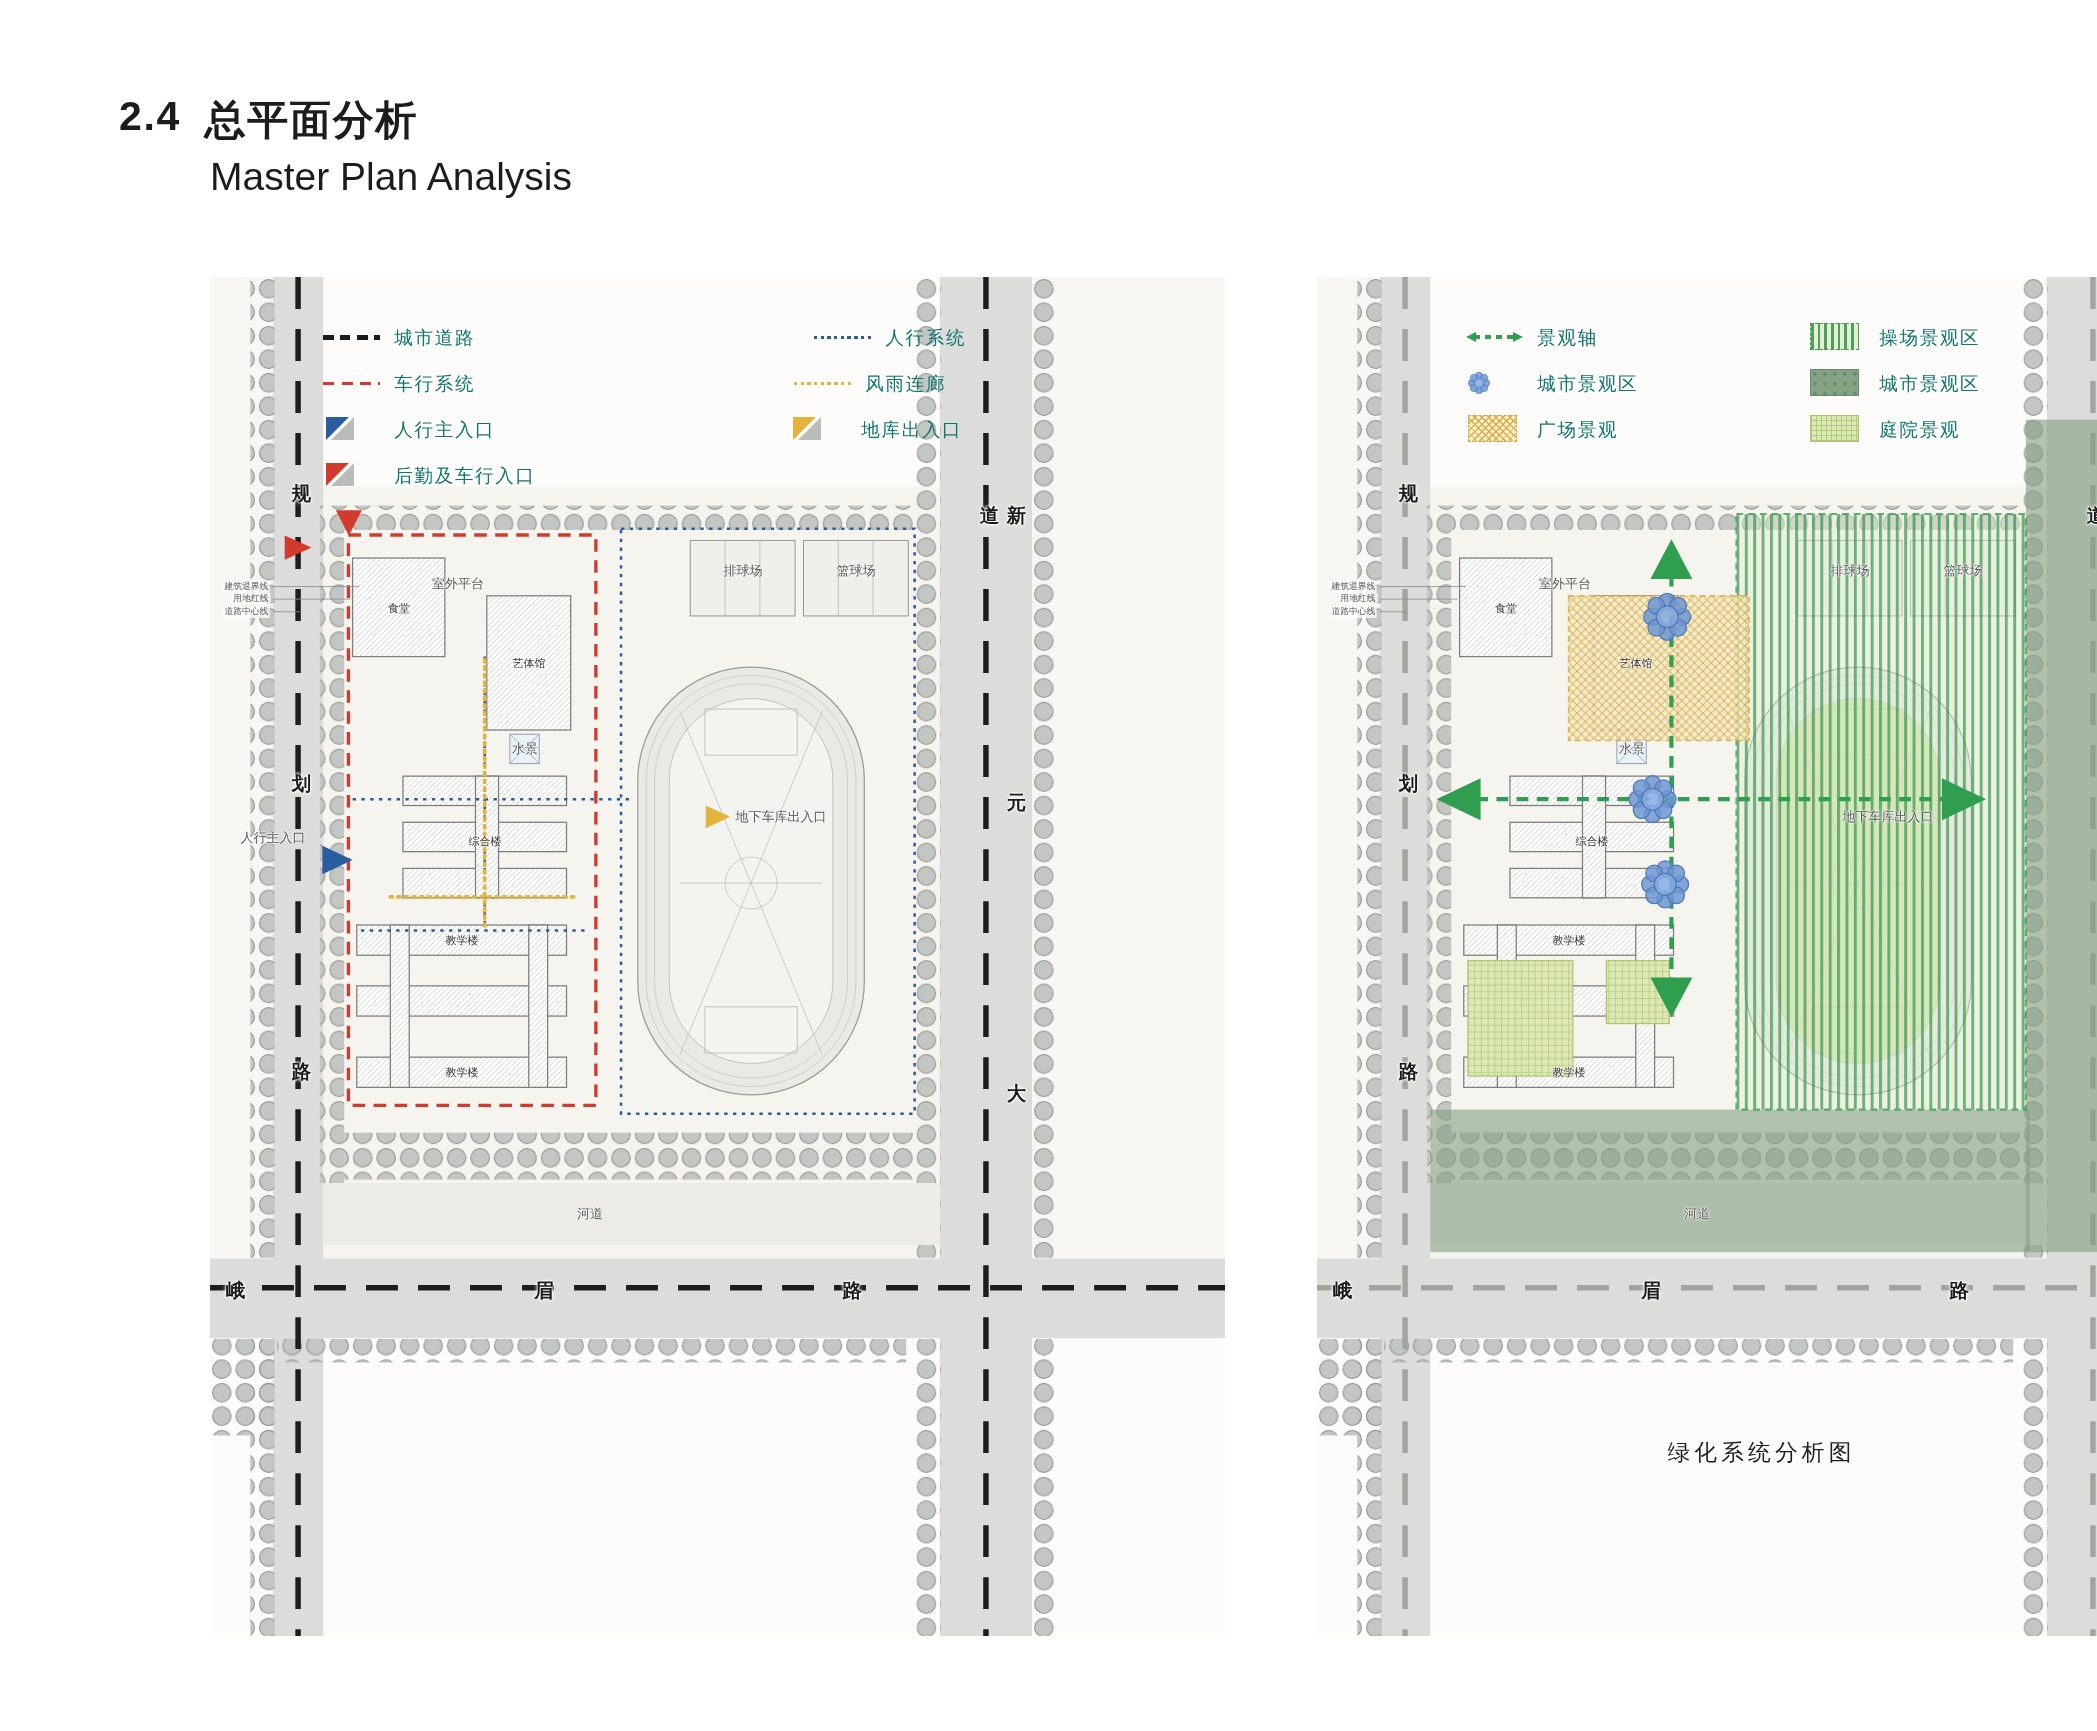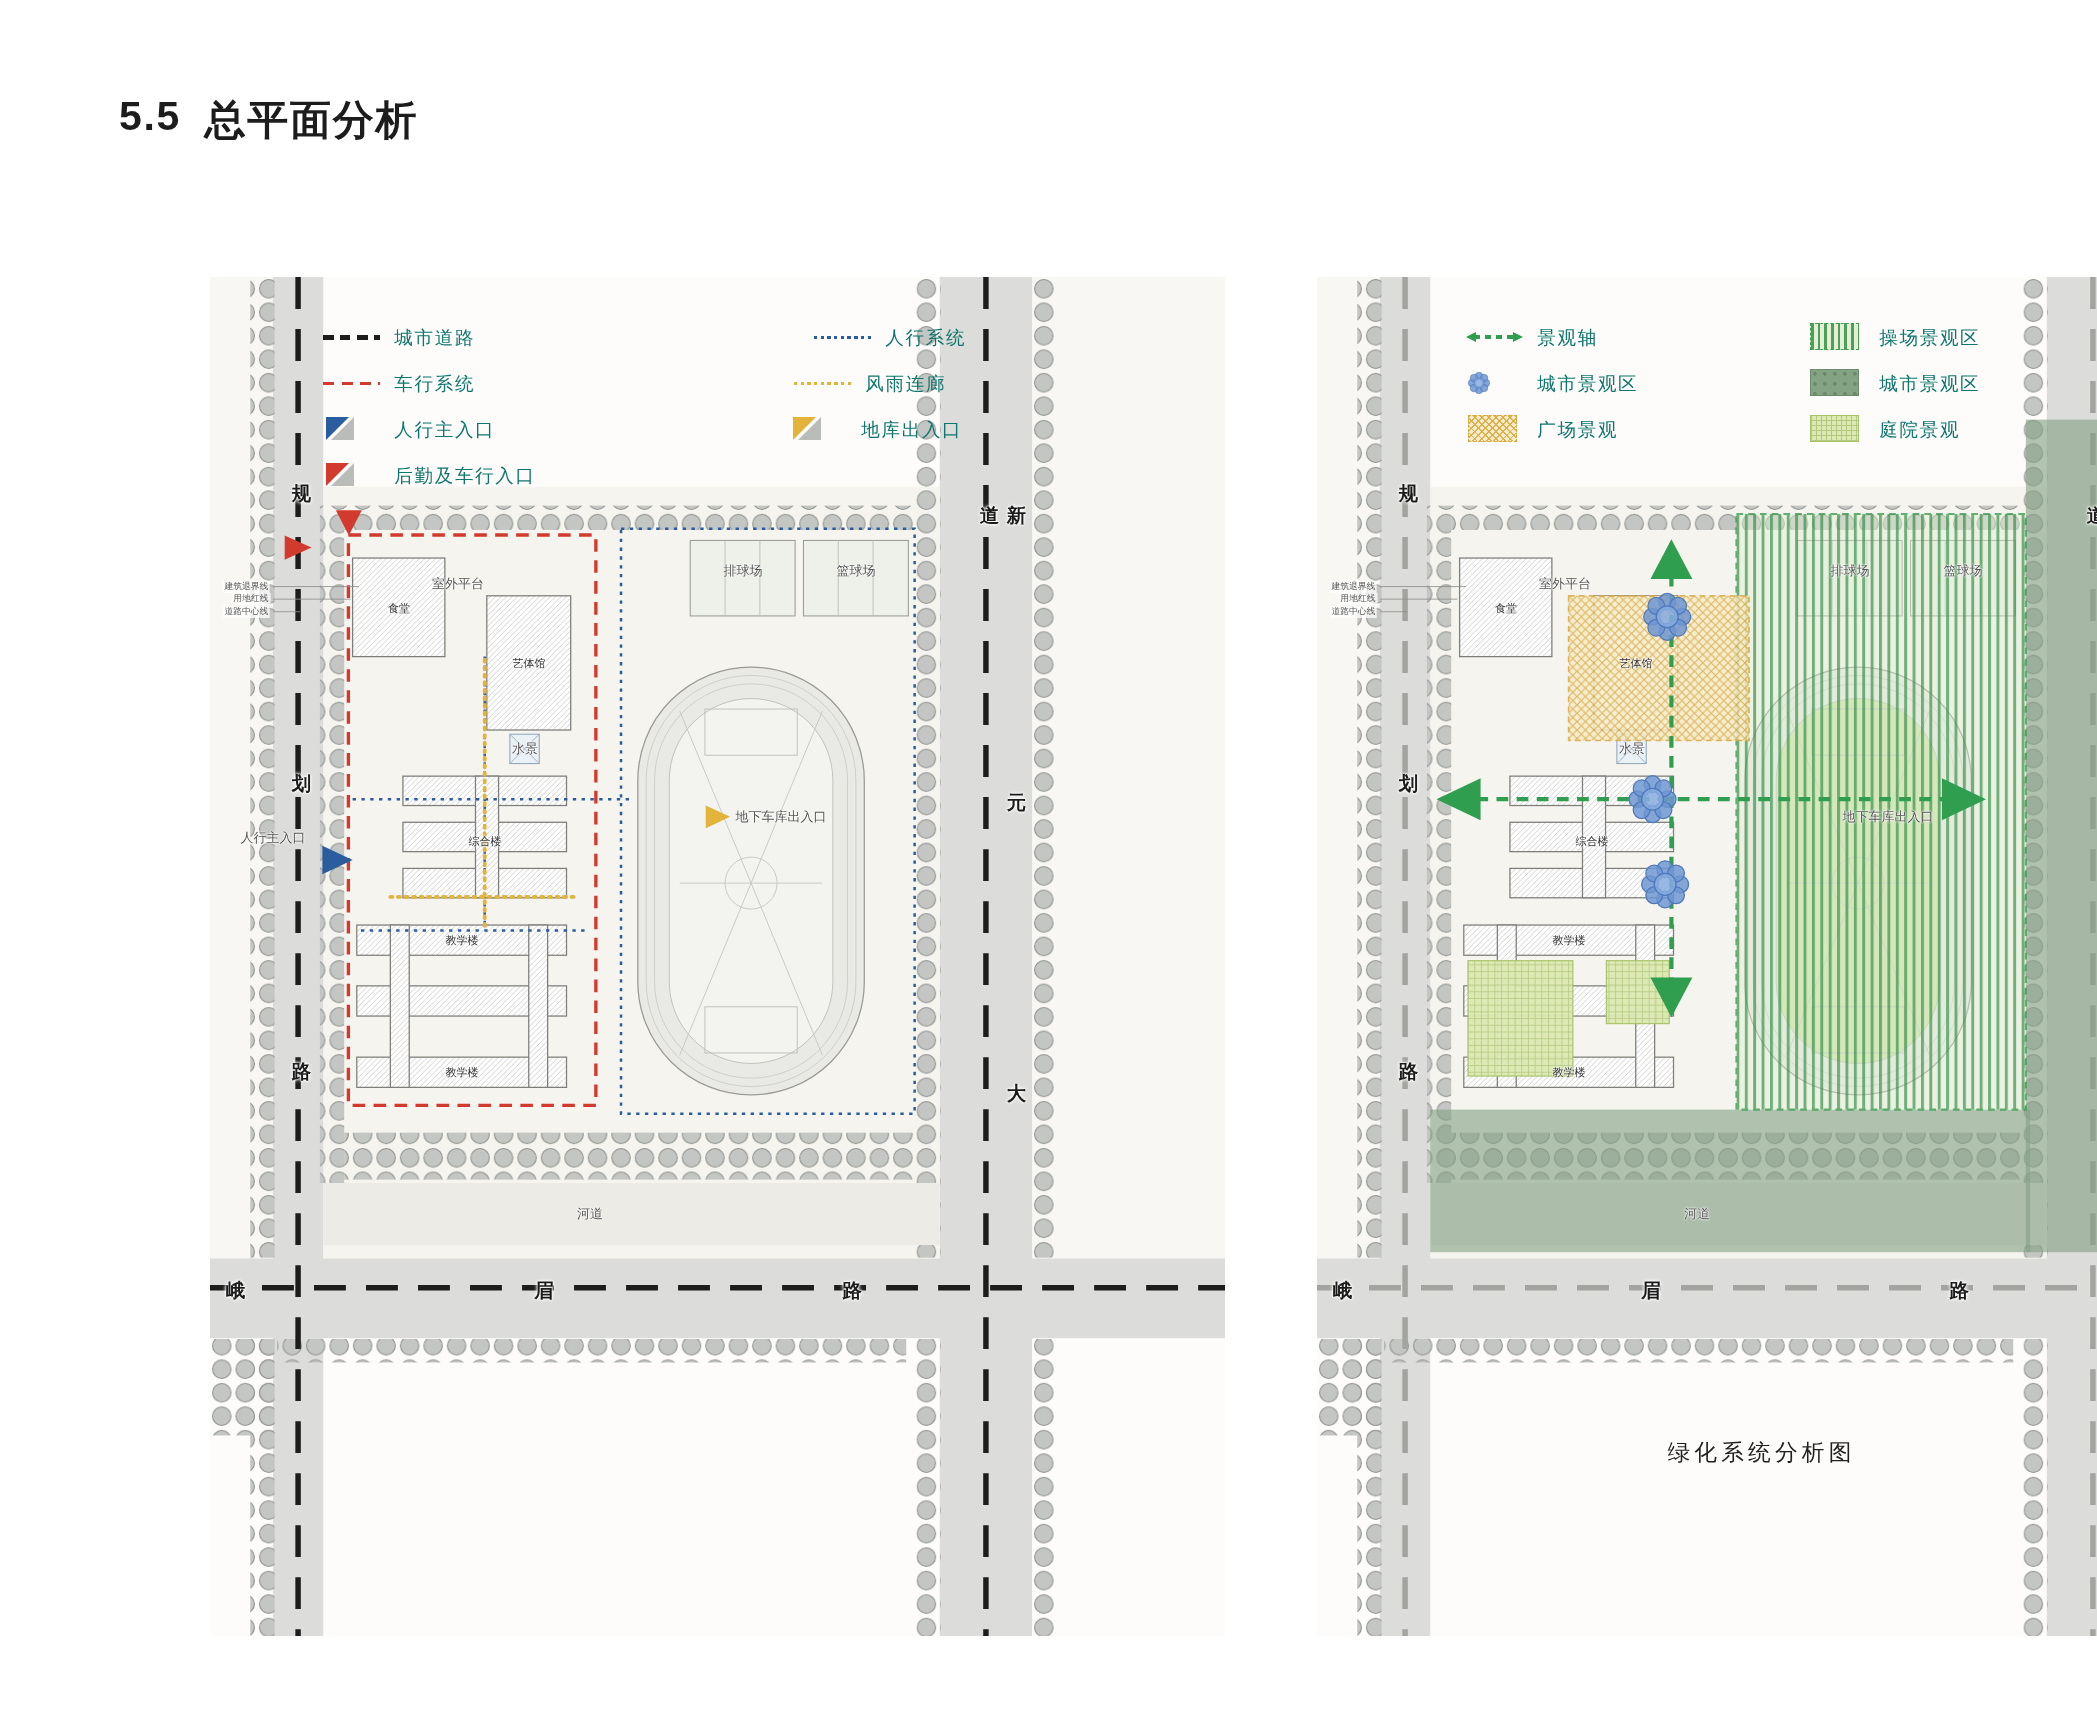--- a/index.html
+++ b/index.html
@@ -106,23 +106,24 @@
           <circle cx="-26" cy="26" r="20"></circle>
         <circle cx="26" cy="-26" r="20"></circle>
           <circle cx="-26" cy="-26" r="20"></circle>
         <circle cx="0" cy="0" r="26" fill="#86abe0"></circle>
       </g>
     </defs>
   </svg>
 
   <header class="header">
     <div class="t1">
-      <span>5.5</span>
+      <span>2.4</span>
       <span>总平面分析</span>
     </div>
+    <div class="t2">Master Plan Analysis</div>
   </header>
 
   <section class="panel panel--traffic">
     <svg class="map" viewBox="0 0 2420 3240" width="1015" height="1359">
       <rect x="0" y="0" width="2420" height="3240" fill="#fdfcfa"></rect>
       <g>
         <rect x="270" y="500" width="1470" height="1840" fill="#f6f4ef"></rect>
         <rect x="1960" y="0" width="460" height="2340" fill="#f8f7f3"></rect>
         <rect x="0" y="0" width="150" height="2340" fill="#f8f7f3"></rect>
       </g>

